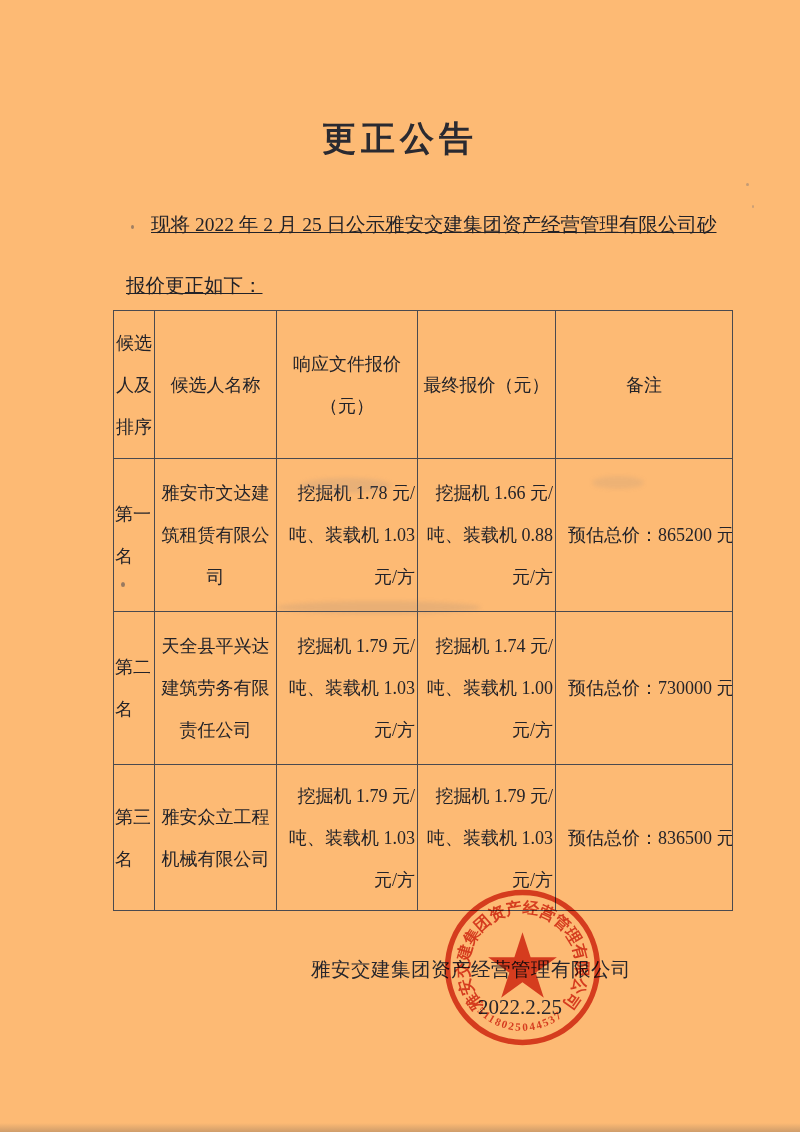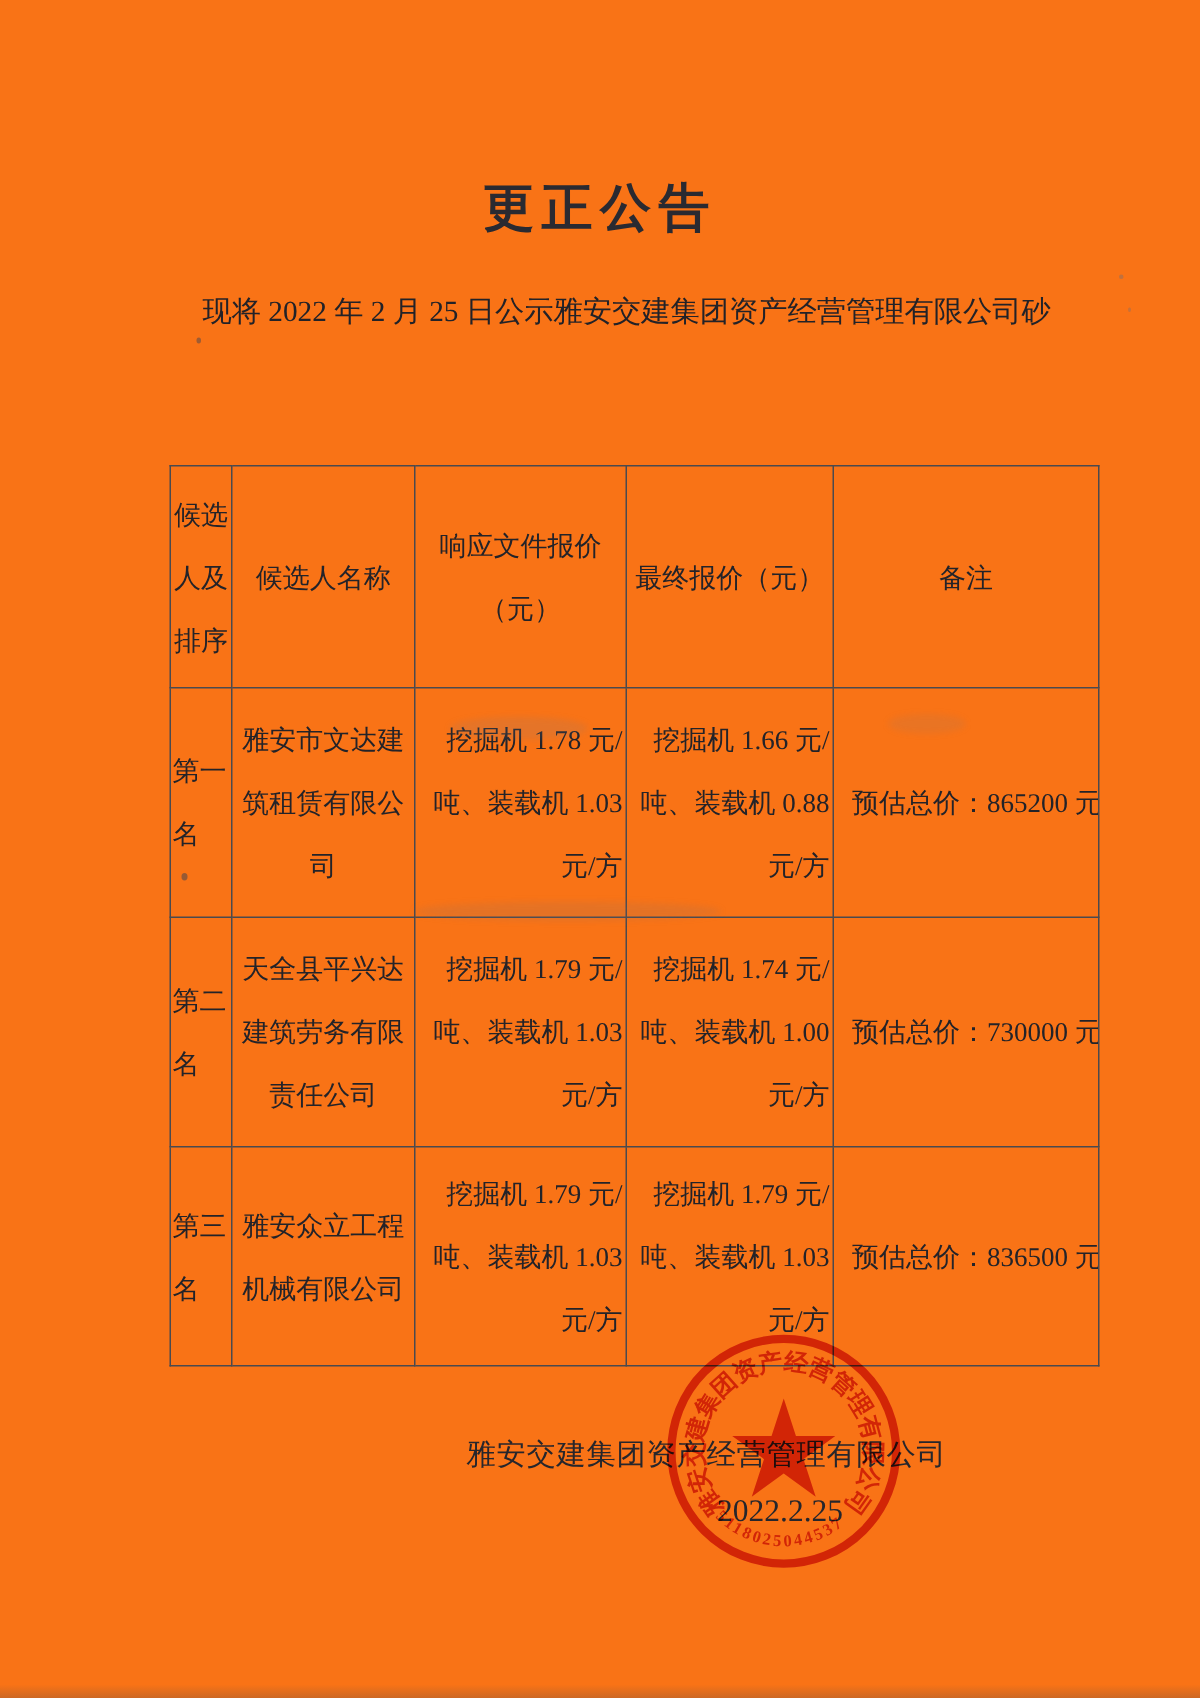--- a/index.html
+++ b/index.html
@@ -3,39 +3,40 @@
 <meta charset="utf-8">
 <style>
   html, body { margin: 0; padding: 0; }
   body {
     width: 800px; height: 1132px;
     background: #e9e9e9;
     font-family: "Liberation Serif", "DejaVu Serif", serif;
   }
   .page {
     position: relative; width: 800px; height: 1132px;
-    background: #f97316; overflow: hidden;
+    background: #fdba74; overflow: hidden;
     color: #26262c;
   }
   
   .doc-title {
     position: absolute; top: 116px; left: 0; width: 100%;
     margin: 0; text-align: center;
     font-size: 34px; font-weight: 700; letter-spacing: 5px;
     color: #2a2a31;
   }
   
   .doc-body {
     position: absolute; top: 186px; left: 110px; width: 622px;
     font-size: 19.5px; color: #222228;
   }
   .body-line {
-    margin: 0; height: 45px; line-height: 45px;
+    margin: 16px; height: 45px; line-height: 45px;
     text-align: justify; text-align-last: justify;
     white-space: nowrap;
+    text-decoration: underline;
   }
   .body-line:first-child { text-indent: 25px; }
   .body-line:last-child { text-align-last: left; }
   
   .results-table {
     position: absolute; top: 310px; left: 113px;
     width: 619px; border-collapse: collapse; table-layout: fixed;
     font-size: 18px; color: #232329;
   }
   .results-table th, .results-table td {
@@ -90,20 +91,21 @@
 </style>
 </head>
 <body>
 
 <div class="page">
 
   <h1 class="doc-title">更正公告</h1>
 
   <div class="doc-body">
     <p class="body-line">现将 2022 年 2 月 25 日公示雅安交建集团资产经营管理有限公司砂</p>
+    <p class="body-line">报价更正如下：</p>
   </div>
 
   <table class="results-table">
     <colgroup>
       <col style="width:41px">
         <col style="width:122px">
         <col style="width:141px">
         <col style="width:138px">
         <col style="width:177px">
     </colgroup>

